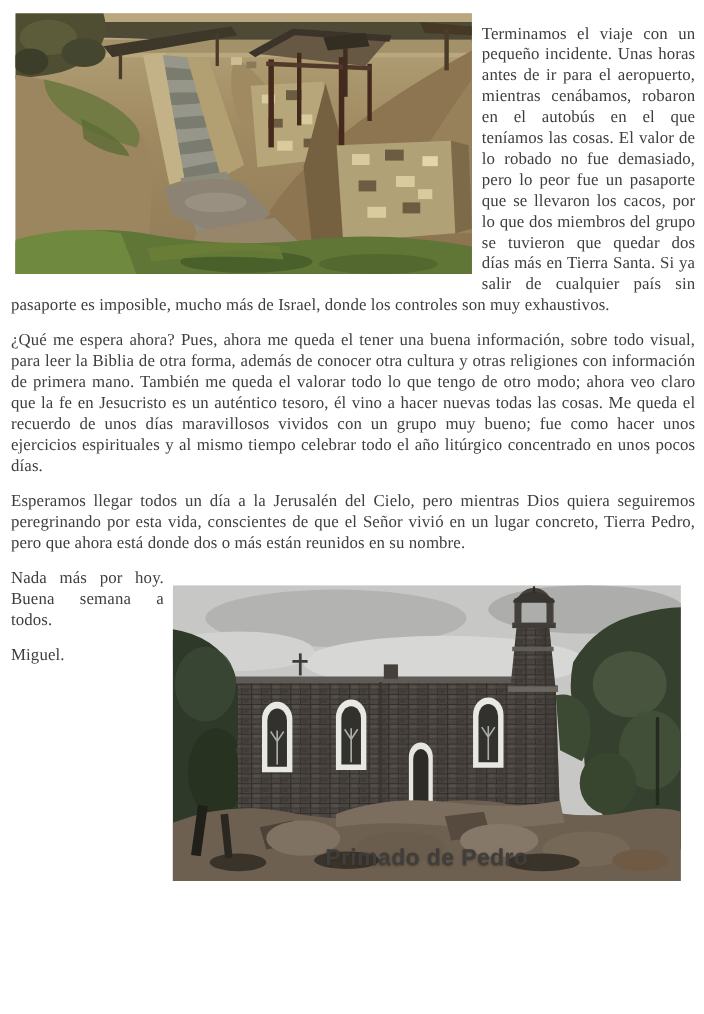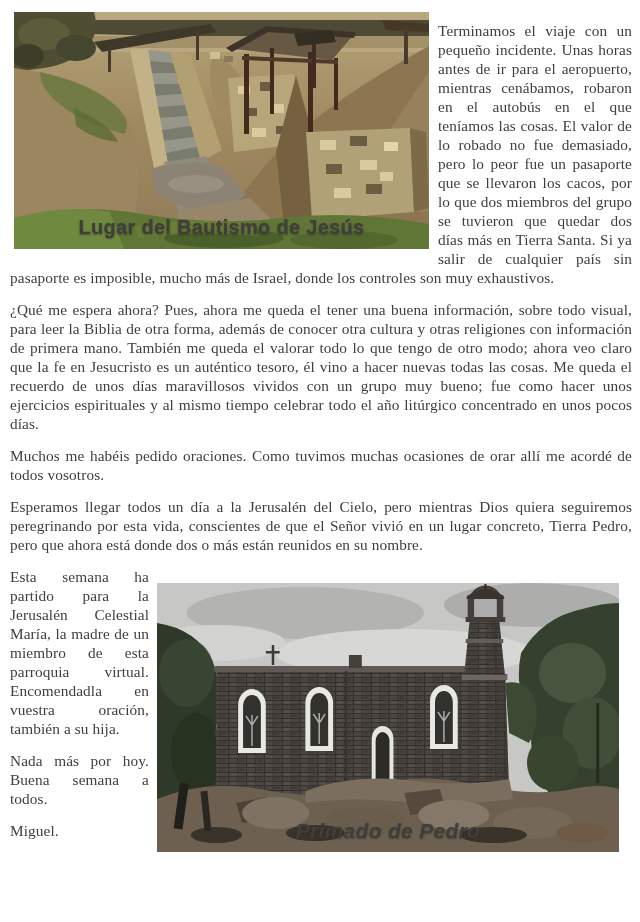--- a/index.html
+++ b/index.html
@@ -21,21 +21,21 @@
   .fig svg { display:block; width:100%; height:100%; }
   .fig1 { float:left;  width:415px; height:237px; margin:4px 9px 9px 4px; }
   .fig2 { float:right; width:462px; height:269px; margin:16px 13px 0 8px; }
   .cap {
     position:absolute; left:0; right:0; text-align:center;
     font-family:"Liberation Sans","DejaVu Sans",sans-serif;
     font-weight:bold; letter-spacing:.3px;
     text-shadow:0 1px 2px rgba(45,38,22,.55);
   }
   .cap1 { bottom:12px; font-size:20px; }
-  .cap2 { bottom:12px; font-size:21px;font-style:italic; }
+  .cap2 { bottom:12px; font-size:21px; }
 </style>
 </head>
 <body>
 
 <div class="page">
 
   <p>
     <span class="fig fig1">
       <svg viewBox="0 0 415 237" preserveAspectRatio="none" aria-hidden="true">
         <defs>
@@ -112,29 +112,27 @@
         <path d="M280 22 L318 18 L322 30 L284 34 Z" fill="#332d22"></path>
         <rect x="298" y="32" width="4" height="44" fill="#3f2d20"></rect>
         <path d="M368 8 L415 12 V20 L372 18 Z" fill="#453827"></path>
         <rect x="390" y="14" width="4" height="38" fill="#4b3c2a"></rect>
         <path d="M0 208 Q64 190 128 202 Q200 214 268 206 Q336 198 415 212 V237 H0 Z" fill="#5f7636"></path>
         <path d="M0 206 Q50 192 96 200 L110 237 H0 Z" fill="#6f8a3e"></path>
         <ellipse cx="210" cy="226" rx="60" ry="10" fill="#49602b"></ellipse>
         <ellipse cx="330" cy="228" rx="54" ry="9" fill="#52682f"></ellipse>
         <path d="M120 214 Q180 204 240 212 L244 224 Q180 218 124 226 Z" fill="#6b8038" opacity=".8"></path>
       </svg>
-      <span class="cap cap1">Lugar del Bautismo de Jesús</span>
     </span>
   </p>
 
   <p>Terminamos el viaje con un pequeño incidente. Unas horas antes de ir para el aeropuerto, mientras cenábamos, robaron en el autobús en el que teníamos las cosas. El valor de lo robado no fue demasiado, pero lo peor fue un pasaporte que se llevaron los cacos, por lo que dos miembros del grupo se tuvieron que quedar dos días más en Tierra Santa. Si ya salir de cualquier país sin pasaporte es imposible, mucho más de Israel, donde los controles son muy exhaustivos.</p>
 
   <p>¿Qué me espera ahora? Pues, ahora me queda el tener una buena información, sobre todo visual, para leer la Biblia de otra forma, además de conocer otra cultura y otras religiones con información de primera mano. También me queda el valorar todo lo que tengo de otro modo; ahora veo claro que la fe en Jesucristo es un auténtico tesoro, él vino a hacer nuevas todas las cosas. Me queda el recuerdo de unos días maravillosos vividos con un grupo muy bueno; fue como hacer unos ejercicios espirituales y al mismo tiempo celebrar todo el año litúrgico concentrado en unos pocos días.</p>
 
-  <p>Muchos me habéis pedido oraciones. Como tuvimos muchas ocasiones de orar allí me acordé de todos vosotros.</p>
 
   <p>Esperamos llegar todos un día a la Jerusalén del Cielo, pero mientras Dios quiera seguiremos peregrinando por esta vida, conscientes de que el Señor vivió en un lugar concreto, Tierra Pedro, pero que ahora está donde dos o más están reunidos en su nombre.</p>
 
   <p>
     <span class="fig fig2">
       <svg viewBox="0 0 467 269" preserveAspectRatio="none" aria-hidden="true">
         <defs>
           <pattern id="stone" width="18" height="9" patternUnits="userSpaceOnUse">
             <rect width="18" height="9" fill="#4a4541"></rect>
             <rect width="18" height="1" fill="#322e2a"></rect>
@@ -199,20 +197,19 @@
         <ellipse cx="380" cy="240" rx="40" ry="16" fill="#756857"></ellipse>
         <ellipse cx="160" cy="250" rx="30" ry="8" fill="#3a332a"></ellipse>
         <ellipse cx="340" cy="252" rx="34" ry="8" fill="#3a332a"></ellipse>
         <ellipse cx="60" cy="252" rx="26" ry="8" fill="#3a332a"></ellipse>
         <ellipse cx="430" cy="250" rx="26" ry="10" fill="#6f5a45"></ellipse>
         <rect x="20" y="200" width="9" height="46" fill="#211f19" transform="rotate(8 24 223)"></rect>
         <rect x="46" y="208" width="7" height="40" fill="#2a2620" transform="rotate(-6 49 228)"></rect>
       </svg>
       <span class="cap cap2">Primado de Pedro</span>
     </span>
-    <span>Esta semana ha partido para la Jerusalén Celestial María, la madre de un miembro de esta parroquia virtual. Encomendadla en vuestra oración, también a su hija.</span>
   </p>
 
   <p>Nada más por hoy. Buena semana a todos.</p>
 
   <p>Miguel.</p>
 
 </div>
 
 </body></html>

